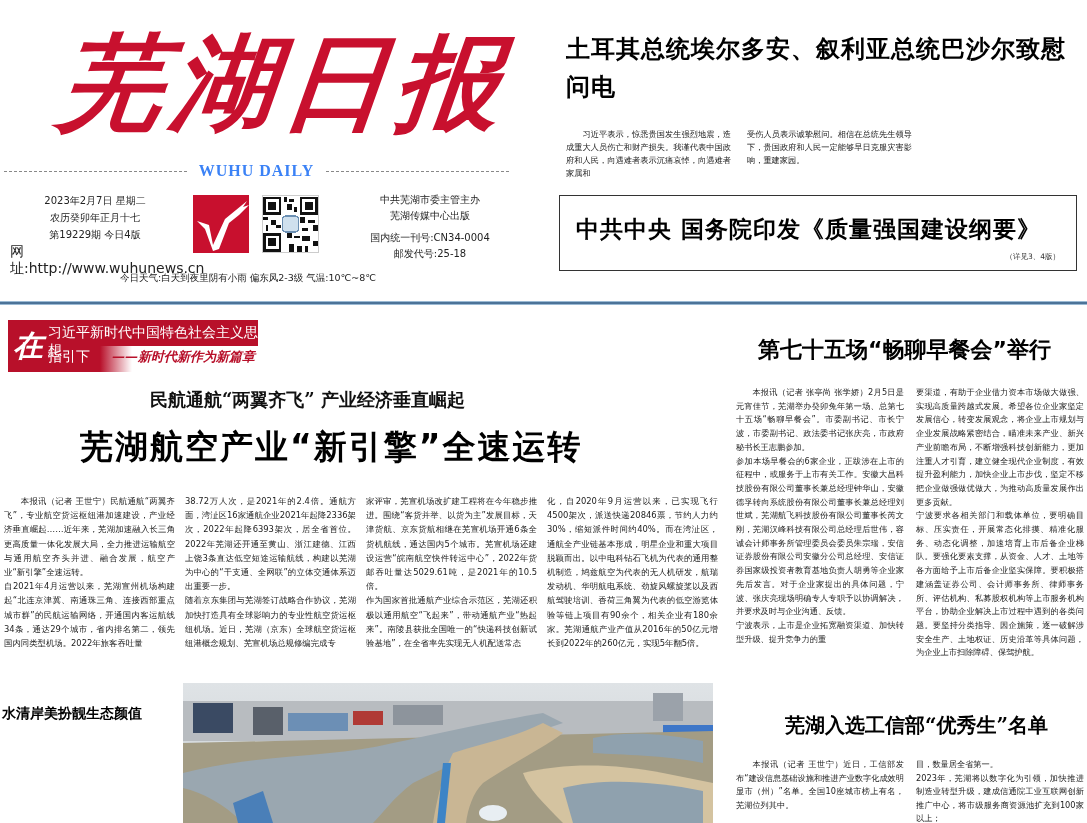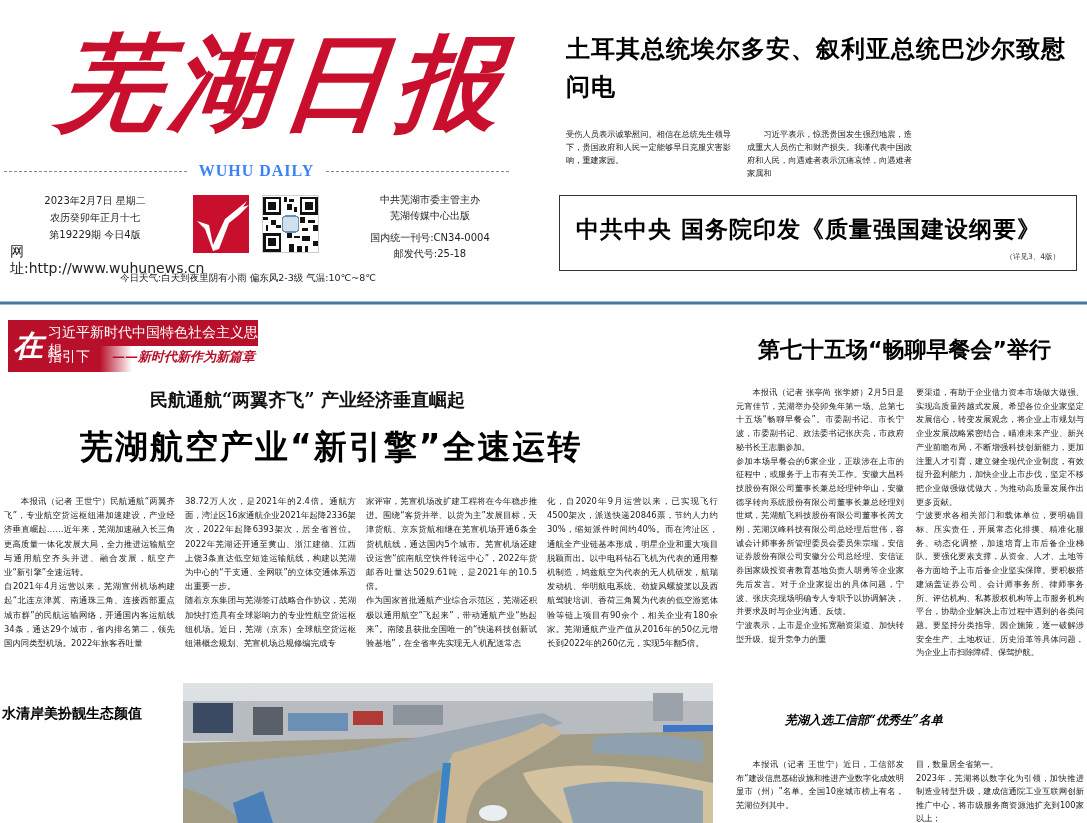--- a/index.html
+++ b/index.html
@@ -54,21 +54,21 @@
   
   .right-headline { left: 758px; top: 335px; width: 320px; font-size: 22px; font-weight: bold; color: #000; }
   .right-cols { left: 736px; top: 386px; width: 348px; display: flex; gap: 12px; }
   .right-col { width: 168px; font-size: 8.2px; line-height: 13.7px; color: #222; text-align: justify; }
 
   
   .photo-caption { left: 2px; top: 705px; width: 240px; font-family: "DejaVu Serif", "Liberation Serif", serif; font-size: 14px; font-weight: bold; color: #000; }
   .photo { left: 183px; top: 683px; width: 530px; height: 140px; overflow: hidden; }
   .photo svg { width: 100%; height: 100%; display: block; }
 
-  .bottom-right-headline { left: 785px; top: 712px; width: 300px; font-family: "DejaVu Serif", "Liberation Serif", serif; font-size: 12px; font-weight: bold; color: #000; font-style: italic; }
+  .bottom-right-headline { left: 785px; top: 712px; width: 300px; font-family: "DejaVu Serif", "Liberation Serif", serif; font-size: 20px; font-weight: bold; color: #000; }
   .bottom-right-cols { left: 736px; top: 758px; width: 348px; display: flex; gap: 12px; }
   .bottom-right-col { width: 168px; font-size: 8.2px; line-height: 13.5px; color: #222; text-align: justify; }
 </style>
 </head>
 <body>
 
 <div class="abs masthead-title">芜湖日报</div>
 <div class="abs wuhu-daily-row">
   <div class="dash-line"></div>
   <span class="wuhu-daily">WUHU DAILY</span>
@@ -133,22 +133,22 @@
   <div>国内统一刊号:CN34-0004</div>
   <div>邮发代号:25-18</div>
 </div>
 
 <div class="abs weather">今日天气:白天到夜里阴有小雨 偏东风2-3级 气温:10℃~8℃</div>
 
 <div class="abs lead-headline">
   <div>土耳其总统埃尔多安、叙利亚总统巴沙尔致慰问电</div>
 </div>
 <div class="abs lead-cols">
+  <p class="lead-col indent">习近平表示，惊悉贵国发生强烈地震，造成重大人员伤亡和财产损失。我谨代表中国政府和人民，向遇难者表示沉痛哀悼，向遇难者家属和</p>
   <p class="lead-col">受伤人员表示诚挚慰问。相信在总统先生领导下，贵国政府和人民一定能够早日克服灾害影响，重建家园。</p>
-  <p class="lead-col indent">习近平表示，惊悉贵国发生强烈地震，造成重大人员伤亡和财产损失。我谨代表中国政府和人民，向遇难者表示沉痛哀悼，向遇难者家属和</p>
 </div>
 
 <div class="abs callout-box">
   <div class="callout-title">中共中央  国务院印发《质量强国建设纲要》</div>
   <div class="callout-note">（详见3、4版）</div>
 </div>
 
 <div class="abs rule"></div>
 
 <div class="abs banner">

